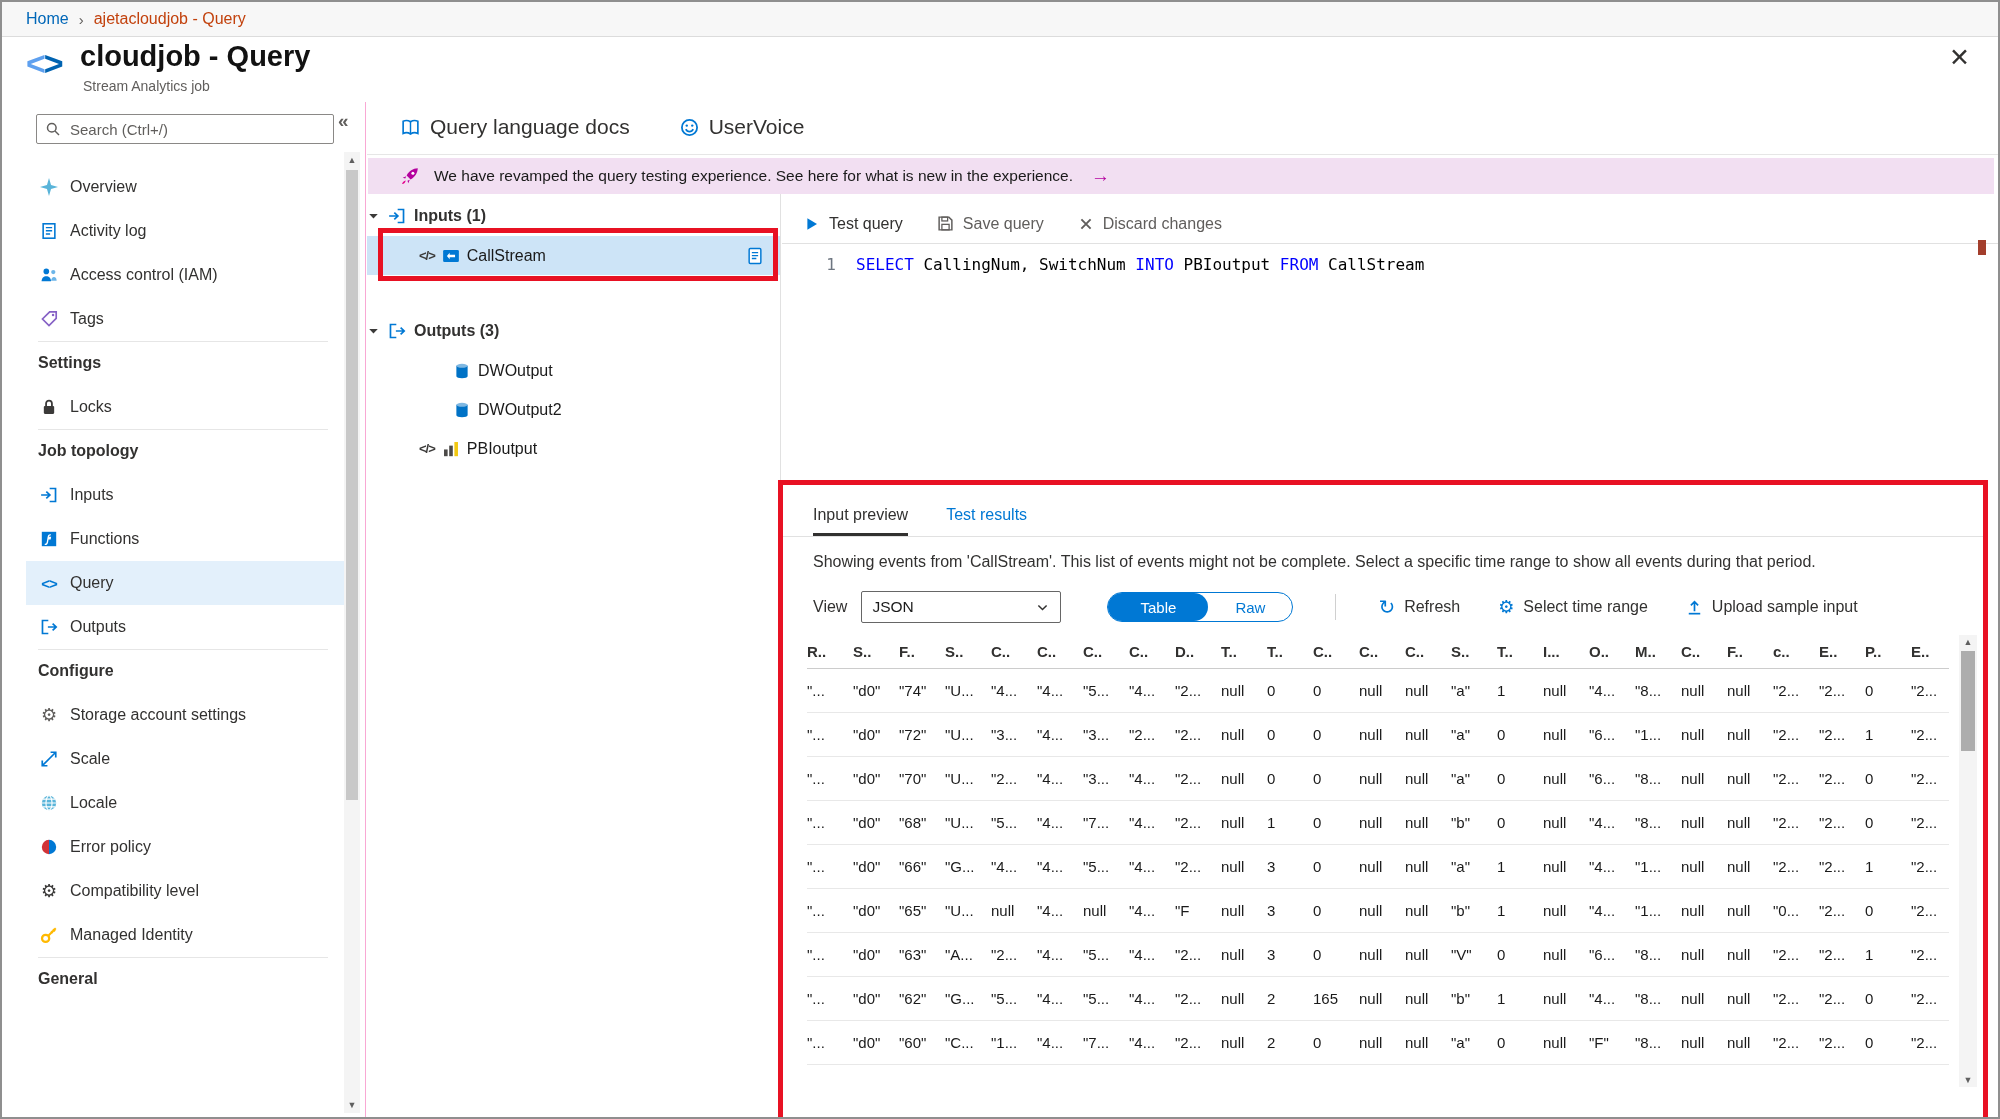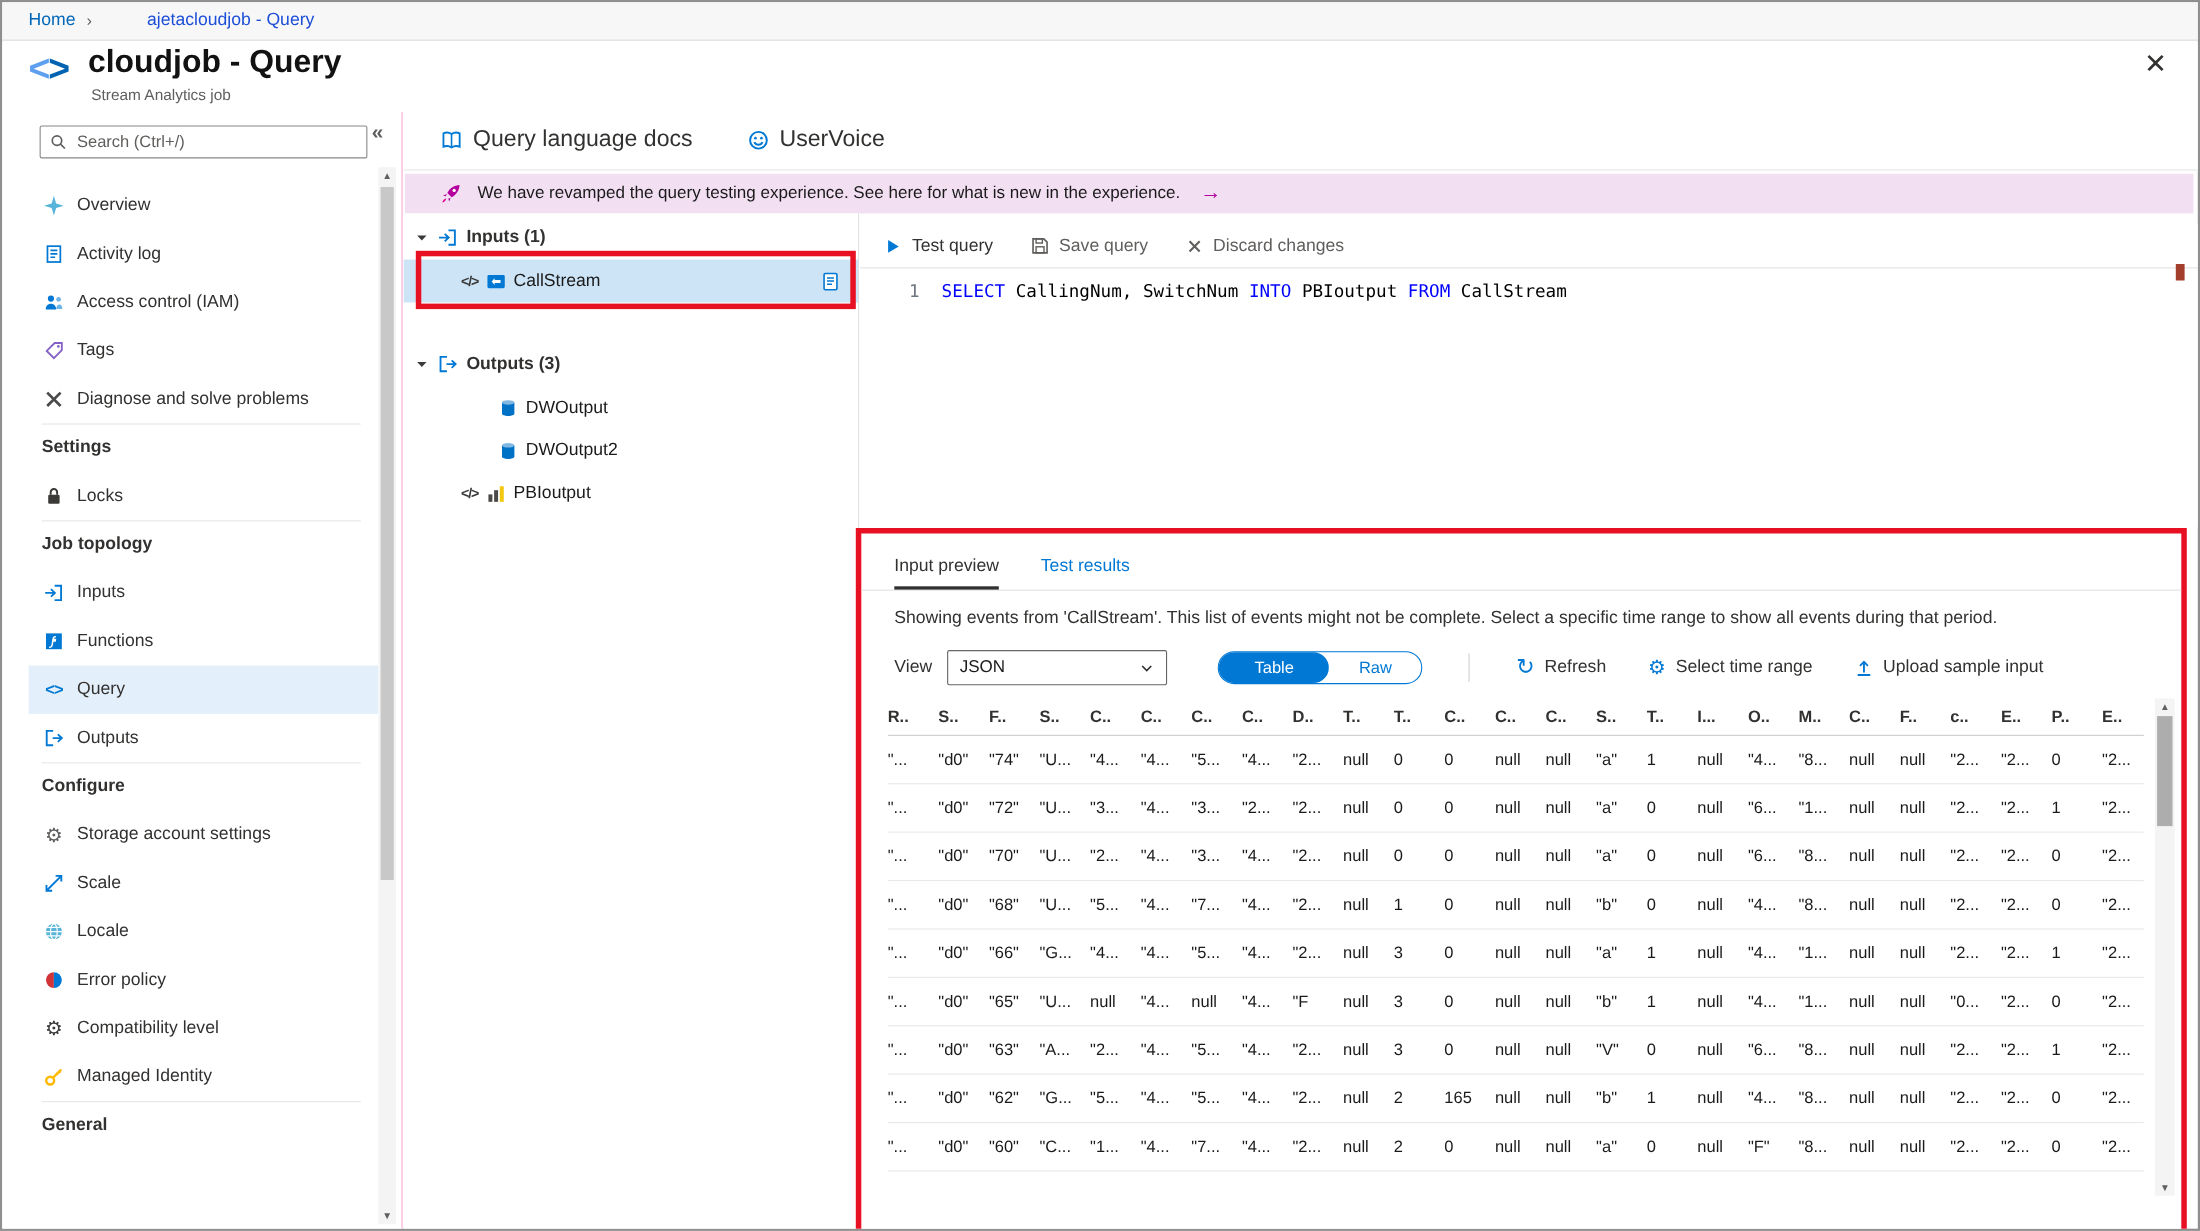--- a/index.html
+++ b/index.html
@@ -4,21 +4,21 @@
 <style>
   html,body{margin:0;padding:0;background:#fff;}
   body{font-family:"Liberation Sans",sans-serif;}
   *{box-sizing:border-box;}
   .frame{position:relative;width:2000px;height:1119px;border:2px solid #8f8f8f;background:#fff;overflow:hidden;}
 
   
   .breadcrumb-bar{position:absolute;left:0;top:0;right:0;height:35px;background:#f7f7f7;border-bottom:1px solid #dcdcdc;display:flex;align-items:center;padding-left:24px;font-size:16px;}
   .bc-home{color:#0067b8;cursor:pointer;}
   .bc-sep{color:#605e5c;margin:0 10px;font-size:15px;}
-  .bc-current{color:#1d4ed8;margin-left:40px;}
+  .bc-current{color:#c2410c;}
 
   
   .page-header{position:absolute;left:0;top:36px;right:0;height:64px;background:#fff;}
   .brackets{position:absolute;left:24px;top:6px;font-size:34px;font-weight:700;letter-spacing:-2px;}
   .b1{color:#5ea0ef;} .b2{color:#0063b1;}
   .page-title{position:absolute;left:78px;top:2px;font-size:29px;font-weight:700;color:#121212;}
   .page-subtitle{position:absolute;left:81px;top:40px;font-size:14px;color:#605e5c;}
   .close-btn{position:absolute;right:22px;top:4px;font-size:25px;color:#323130;cursor:pointer;background:none;border:none;font-family:inherit;}
 
   
@@ -41,21 +41,21 @@
   .main-toolbar{position:absolute;left:365px;top:98px;right:0;height:55px;border-bottom:1px solid #e6e6e6;display:flex;align-items:center;padding-left:34px;gap:50px;background:#fff;}
   .toolbar-link{display:flex;align-items:center;gap:10px;font-size:21px;color:#323130;cursor:pointer;}
 
   
   .banner{position:absolute;left:366px;top:156px;right:4px;height:36px;background:#f2dff2;display:flex;align-items:center;padding-left:32px;gap:14px;font-size:15.5px;color:#1a1a1a;}
   .banner-arrow{color:#b4009e;font-weight:700;font-size:19px;margin-left:4px;}
 
   
   .tree{position:absolute;left:365px;top:192px;width:414px;bottom:0;background:#fff;border-right:1px solid #e1e1e1;padding-top:2px;}
   .tree-row{display:flex;align-items:center;}
-  .tree-group{height:40px;padding-left:10px;gap:8px;font-weight:700;font-size:16px;color:#323130;cursor:pointer;}
+  .tree-group{height:40px;gap:8px;font-weight:700;font-size:16px;color:#323130;cursor:pointer;}
   .tree-item{height:39px;padding-left:52px;gap:7px;font-size:16px;color:#1a1a1a;cursor:pointer;}
   .tree-item.no-code{padding-left:86px;}
   .tree-item.selected{background:#cde4f7;}
   .tree-spacer{height:36px;}
   .tree-trailing{margin-left:auto;margin-right:16px;}
 
   
   .anno{position:absolute;border:5px solid #e81123;pointer-events:none;z-index:10;}
   .anno-callstream{left:376px;top:226px;width:400px;height:53px;}
 
@@ -161,28 +161,20 @@
           <span>Access control (IAM)</span>
         </div>
         <div class="nav-item">
           <span class="icon">
             <svg viewBox="0 0 16 16" width="18" height="18" aria-hidden="true">
               <path d="M8.6 1.6h5.8v5.8L8 13.8 2.2 8z" fill="none" stroke="#8661c5" stroke-width="1.5"></path>
               <circle cx="11.6" cy="4.4" r="1.1" fill="#8661c5"></circle>
             </svg>
           </span>
           <span>Tags</span>
-        </div>
-        <div class="nav-item">
-          <span class="icon">
-            <svg viewBox="0 0 16 16" width="18" height="18" aria-hidden="true">
-              <path d="M2.6 2.6l10.8 10.8M13.4 2.6L2.6 13.4" stroke="#4a4a4a" stroke-width="2.2"></path>
-            </svg>
-          </span>
-          <span>Diagnose and solve problems</span>
         </div>
         <div class="nav-header">Settings</div>
         <div class="nav-item">
           <span class="icon">
             <svg viewBox="0 0 16 16" width="18" height="18" aria-hidden="true">
               <rect x="3.4" y="7" width="9.2" height="7.2" rx="1" fill="#3b3a39"></rect>
               <path d="M5.4 7V4.9a2.6 2.6 0 015.2 0V7" fill="none" stroke="#3b3a39" stroke-width="1.6"></path>
             </svg>
           </span>
           <span>Locks</span>

